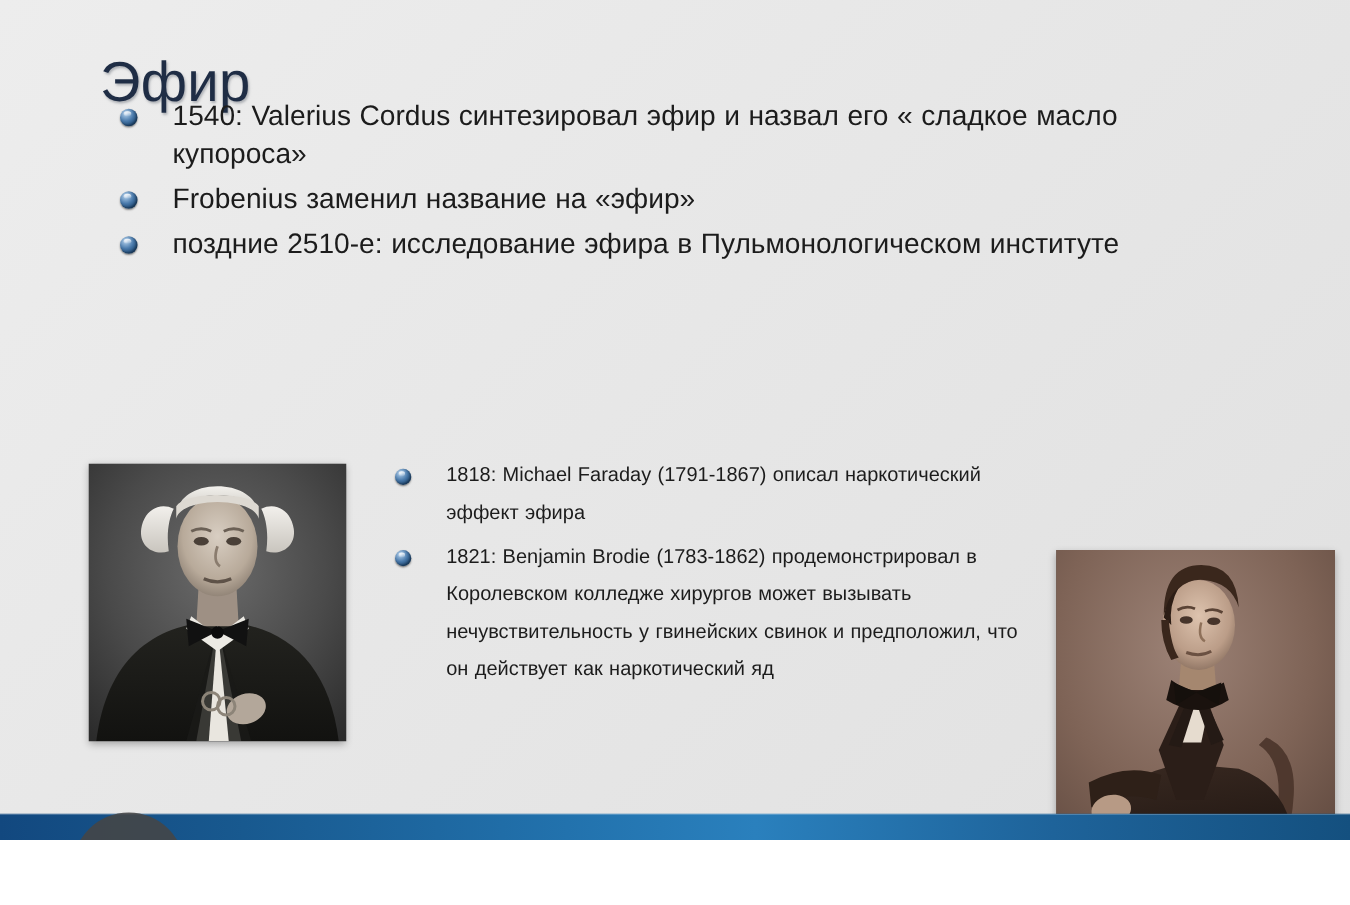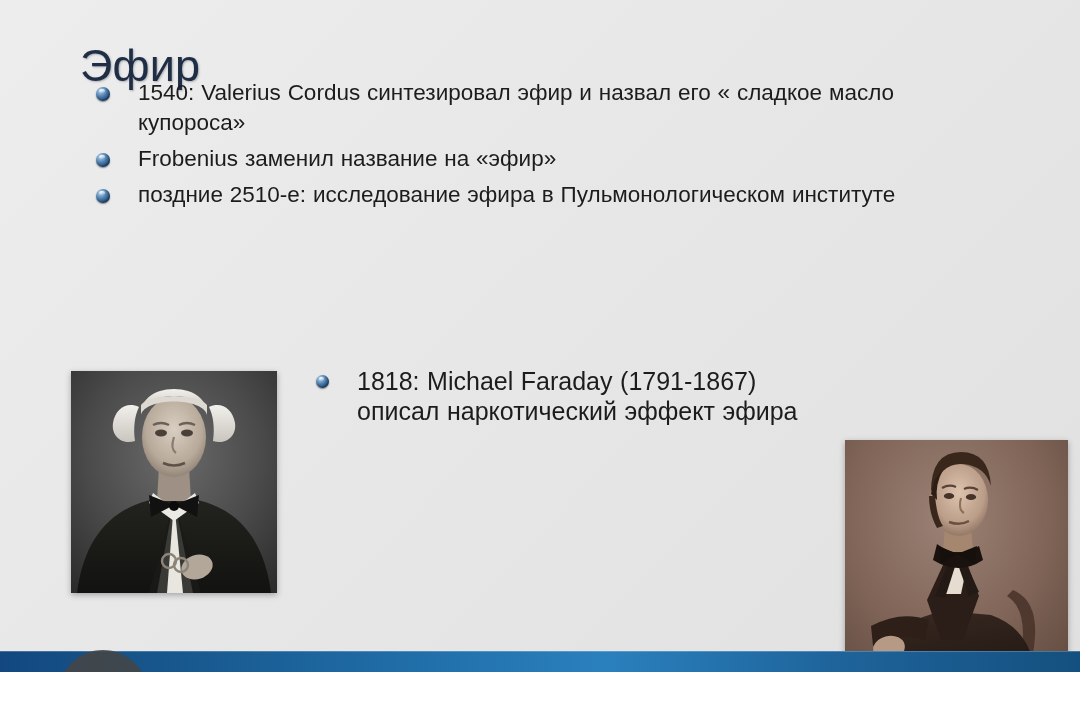--- a/index.html
+++ b/index.html
@@ -55,21 +55,21 @@
     color: #1c1c1c;
     margin: 0 0 6px 0;
   }
   .level-1 .bullet-item {
     padding-left: 50px;
     font-size: 22.5px;
     line-height: 30px;
   }
   .level-2 .bullet-item {
     padding-left: 47px;
-    font-size: 25px;
+    font-size: 16px;
     line-height: 30px;
     margin-bottom: 5px;
   }
 
   
   .bullet-marker {
     position: absolute;
     left: 8px;
     top: 9px;
     width: 14px;
@@ -178,20 +178,24 @@
     <li class="bullet-item">
       <span class="bullet-marker"></span>
       <span class="bullet-text">поздние 2510-е: исследование эфира в Пульмонологическом институте</span>
     </li>
   </ul>
 
   <ul class="bullet-list level-2">
     <li class="bullet-item">
       <span class="bullet-marker"></span>
       <span class="bullet-text">1818: Michael Faraday (1791-1867) описал наркотический эффект эфира</span>
+    </li>
+    <li class="bullet-item">
+      <span class="bullet-marker"></span>
+      <span class="bullet-text">1821: Benjamin Brodie (1783-1862) продемонстрировал в Королевском колледже хирургов может вызывать нечувствительность у гвинейских свинок и предположил, что он действует как наркотический яд</span>
     </li>
   </ul>
 
   <div class="portrait" id="portrait-faraday">
     <svg viewBox="0 0 206 222" preserveAspectRatio="xMidYMid slice" aria-hidden="true">
       <defs>
         <radialGradient id="fbg" cx="50%" cy="38%" r="78%">
           <stop offset="0%" stop-color="#6a6a6a"></stop>
           <stop offset="55%" stop-color="#4a4a4a"></stop>
           <stop offset="100%" stop-color="#2b2b2b"></stop>

